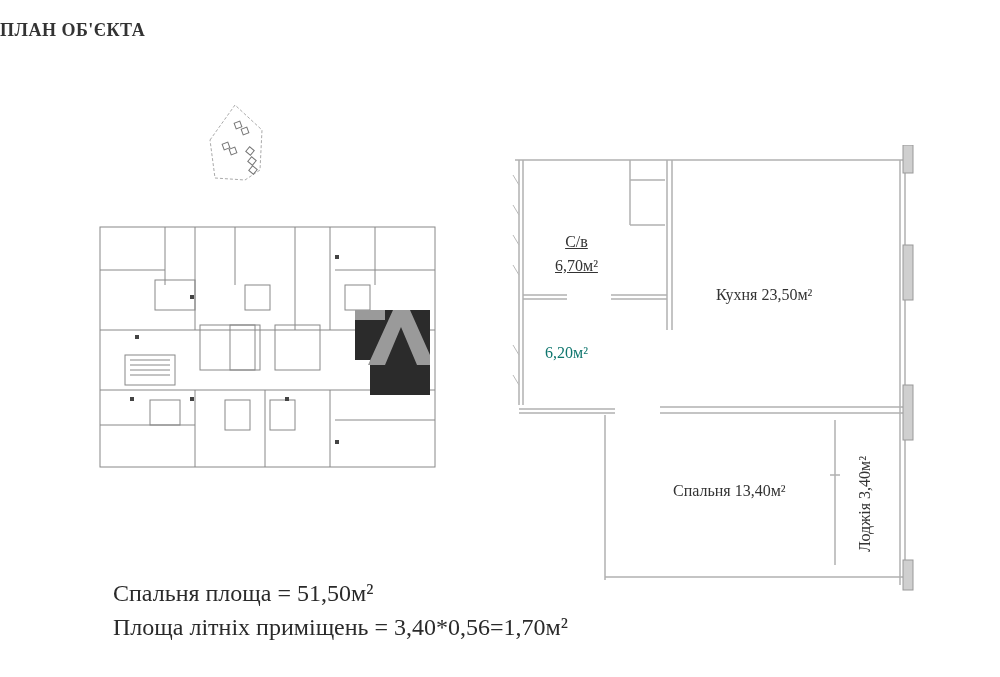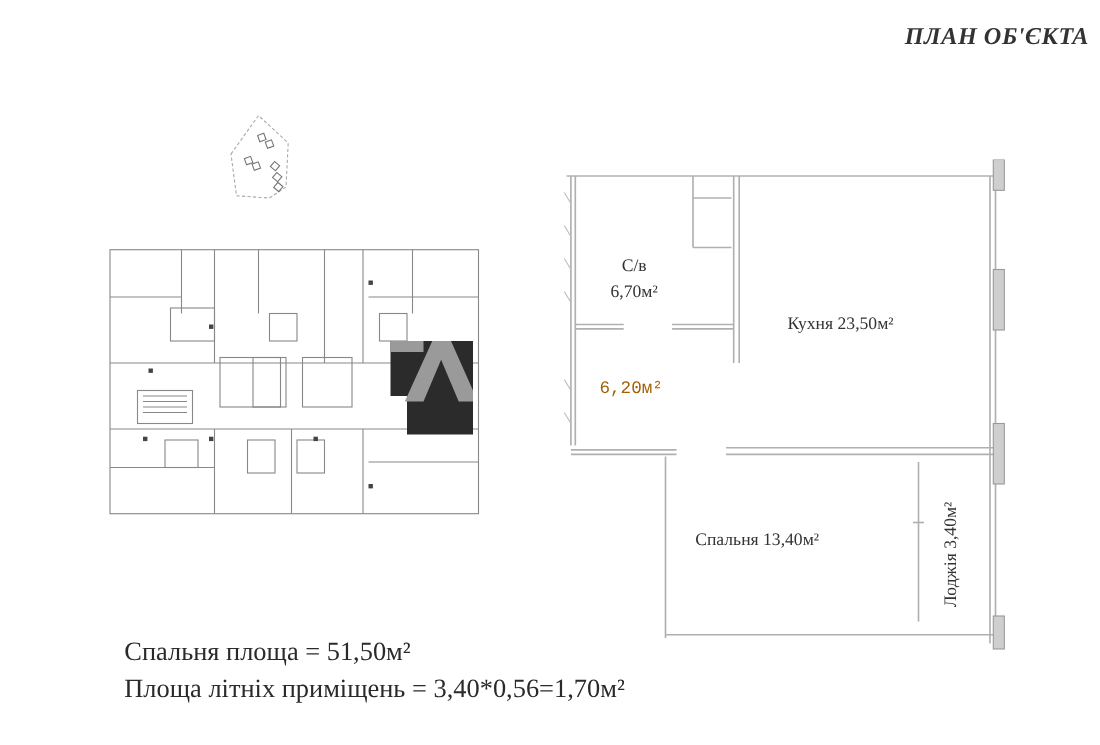--- a/index.html
+++ b/index.html
@@ -1,31 +1,31 @@
 <!DOCTYPE html>
 <html><head>
   <meta charset="utf-8">
   <style>
     html, body { margin: 0; padding: 0; }
     body {
       width: 1000px; height: 677px; background: #ffffff; position: relative; overflow: hidden;
       font-family: "Liberation Serif", "DejaVu Serif", serif; color: #2a2a2a;
     }
     .title {
-      position: absolute; left: 0; width: 990px; top: 20px; text-align: right;
-      font-weight: bold; font-size: 22px; letter-spacing: 0.5px; color: #333; font-style: italic;
+      position: absolute; left: 0; width: 990px; top: 20px; text-align: left;
+      font-weight: bold; font-size: 18px; letter-spacing: 0.5px; color: #333;
     }
     .site-plan { position: absolute; left: 190px; top: 100px; width: 90px; height: 90px; }
     .floor-plan { position: absolute; left: 95px; top: 215px; width: 345px; height: 265px; }
     .apt { position: absolute; left: 505px; top: 145px; width: 430px; height: 455px; }
     .room-label { position: absolute; font-size: 16px; color: #333; white-space: nowrap; }
-    .sv { left: 555px; top: 230px; text-align: center; font-size: 16px; line-height: 24px; }
-    .hall { left: 545px; top: 344px; color: #a16207; font-family: Liberation Mono, monospace; }
+    .sv { left: 555px; top: 230px; text-align: center; font-size: 16px; line-height: 24px; text-decoration: underline; }
+    .hall { left: 545px; top: 344px; color: #0f766e; }
     .kitchen { left: 716px; top: 286px; text-align: right; }
-    .bedroom { left: 632px; top: 482px; text-align: right; }
+    .bedroom { left: 673px; top: 482px; text-align: right; }
     .loggia {
       left: 790px; top: 495px; transform: rotate(-90deg); transform-origin: center;
       width: 150px; text-align: center;
     }
     .totals { position: absolute; left: 113px; top: 576px; font-size: 24px; line-height: 34px; color: #2a2a2a; }
   </style>
 </head>
 <body>
 
 <div class="title">ПЛАН ОБ'ЄКТА</div>

